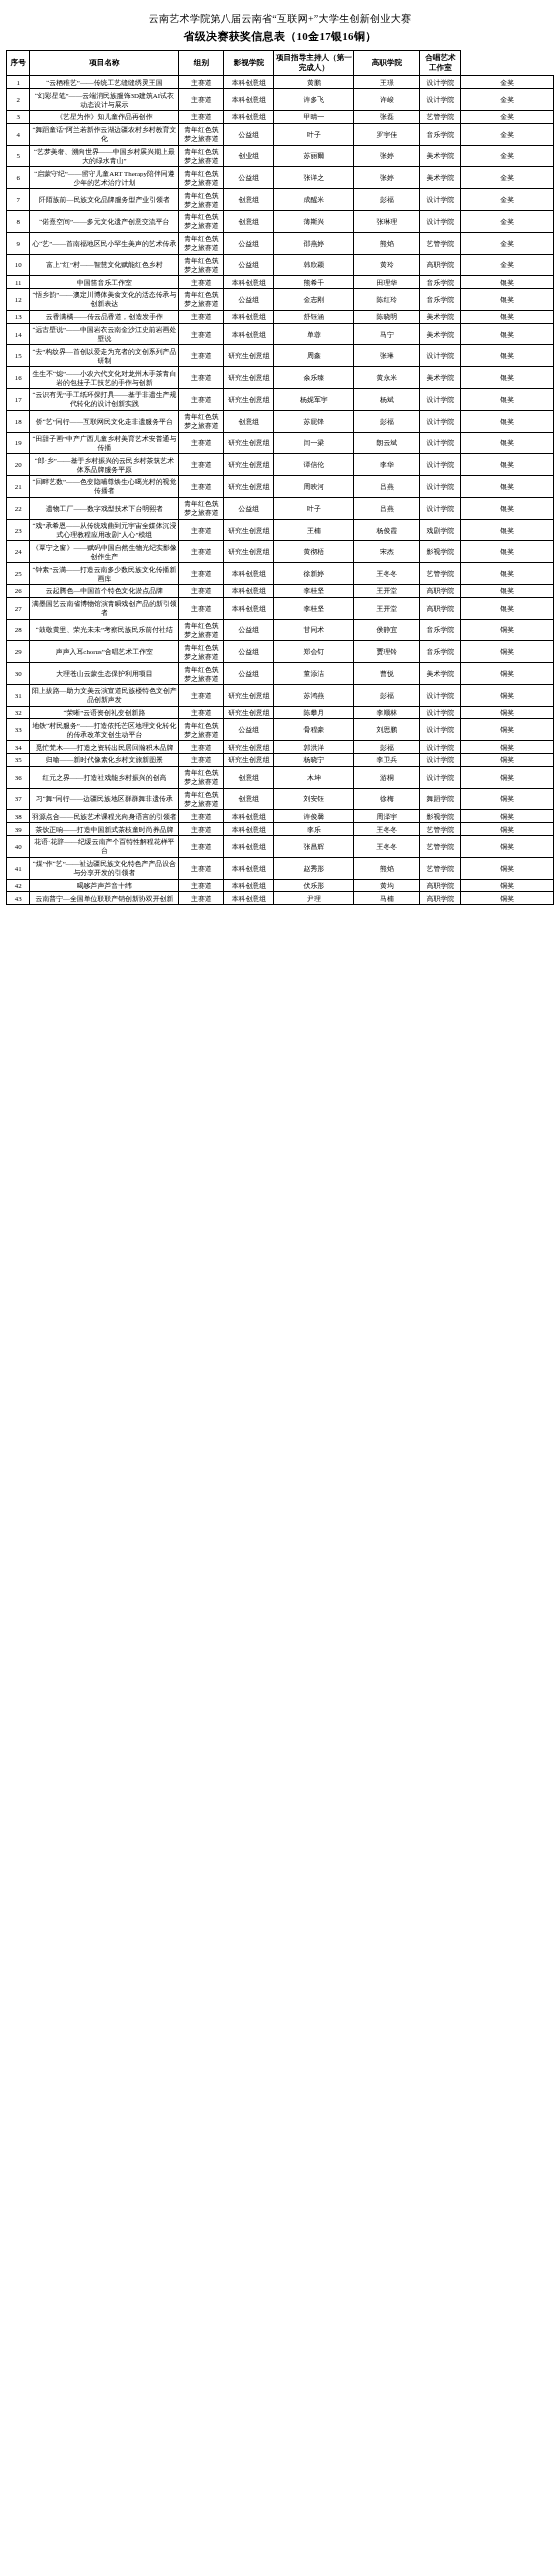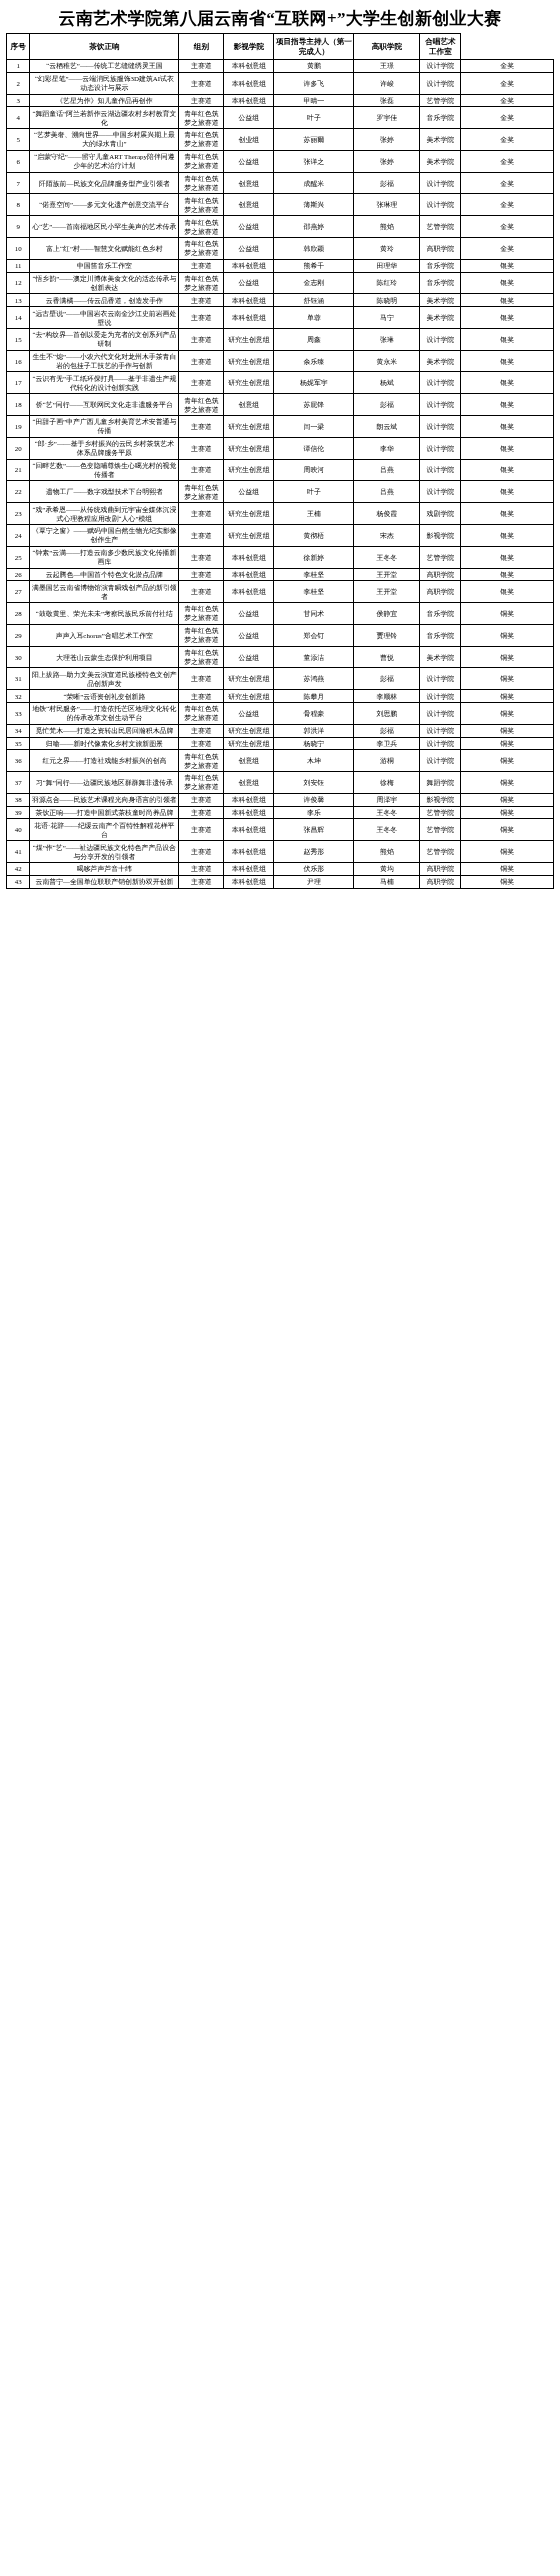--- a/index.html
+++ b/index.html
@@ -16,22 +16,22 @@
     width: 560px;
     box-sizing: border-box;
     padding: 6.9px 5.5px 9.6px 5.5px;
   }
   .title-block {
     text-align: center;
     margin: 2.8px 0 5.5px 0;
   }
   .title-line {
     font-family: "Liberation Serif", serif;
-    font-weight: bold;
-    font-size: 17px;
+    font-weight: normal;
+    font-size: 10px;
     line-height: 18px;
     letter-spacing: 0.3px;
   }
   .subtitle-line {
     font-family: "Liberation Serif", serif;
     font-weight: bold;
     font-size: 11px;
     line-height: 16.5px;
     letter-spacing: 0.3px;
   }
@@ -72,36 +72,37 @@
   col.c-college{ width: 66px; }
   col.c-award  { width: 41px; }
 </style>
 </head>
 <body>
 
 <div class="page">
 
   <div class="title-block">
     <div class="title-line">云南艺术学院第八届云南省“互联网+”大学生创新创业大赛</div>
+    <div class="subtitle-line">省级决赛获奖信息表（10金17银16铜）</div>
   </div>
 
   <table class="award-table">
     <colgroup>
       <col class="c-no">
         <col class="c-name">
         <col class="c-group">
         <col class="c-leader">
       <col class="c-advisor">
         <col class="c-college">
         <col class="c-award">
     </colgroup>
     <thead>
       <tr>
         <th>序号</th>
-        <th>茶饮正响</th>
+        <th>项目名称</th>
         <th>组别</th>
         <th>影视学院</th>
         <th>项目指导主持人（第一完成人）</th>
         <th>高职学院</th>
         <th>合唱艺术工作室</th>
       </tr>
     </thead>
     <tbody id="table-body">
         <tr>
           <td>1</td>

